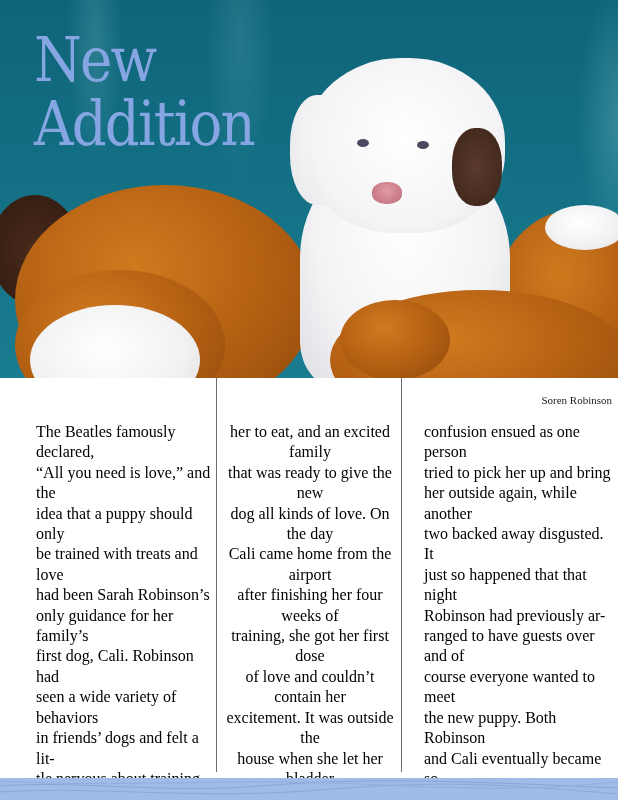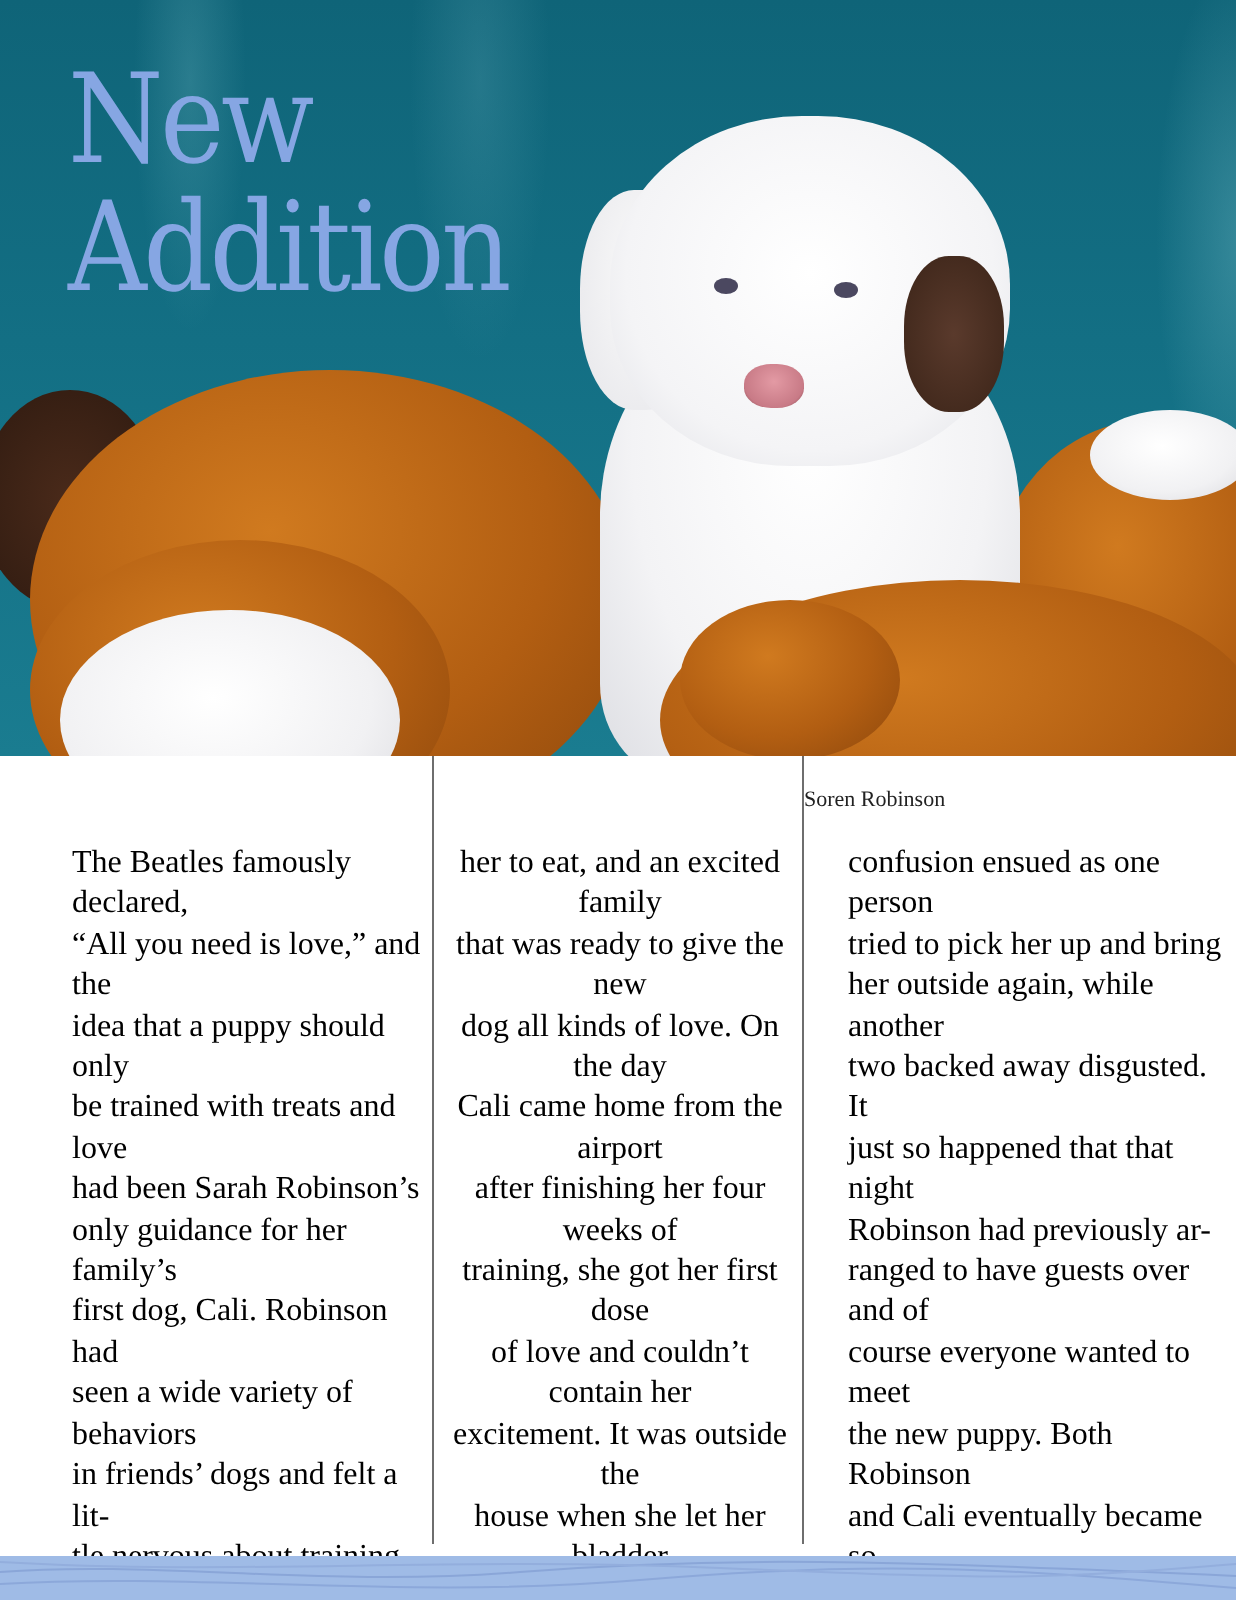--- a/index.html
+++ b/index.html
@@ -27,21 +27,21 @@
     background: radial-gradient(ellipse at 50% 50%, #5a3a2c 0%, #3b2418 100%); }
   .eye { position:absolute; width:12px; height:8px; border-radius:50%; background:#4b4860; }
   .nose { position:absolute; left:372px; top:182px; width:30px; height:22px; border-radius:45%;
     background: radial-gradient(ellipse at 50% 40%, #e39aa4 0%, #c87a86 70%, #6b3b3d 100%); }
 
   .title { position:absolute; left:34px; top:28px; margin:0; color:#86a6e3; font-family:"DejaVu Serif", "Liberation Serif", serif;
     font-weight:normal; font-size:62px; line-height:64px; letter-spacing:-2px; transform:scaleX(0.88); transform-origin:left top; }
   .title span { display:block; }
 
   
-  .byline { position:absolute; left:402px; top:394px; width:210px; text-align:left; font-size:11px; color:#222; }
+  .byline { position:absolute; left:402px; top:394px; width:210px; text-align:right; font-size:11px; color:#222; }
 
   
   .col { position:absolute; top:422px; font-size:16px; line-height:20.4px; color:#000000; }
   .col p { margin:0; white-space:pre-line; }
   .col1 { left:36px; width:178px; }
   .col2 { left:222px; width:176px;text-align:center; }
   .col3 { left:424px; width:190px; }
 
   .divider { position:absolute; top:378px; width:1px; height:394px; background:#6e6e6e; }
   .div1 { left:216px; }

